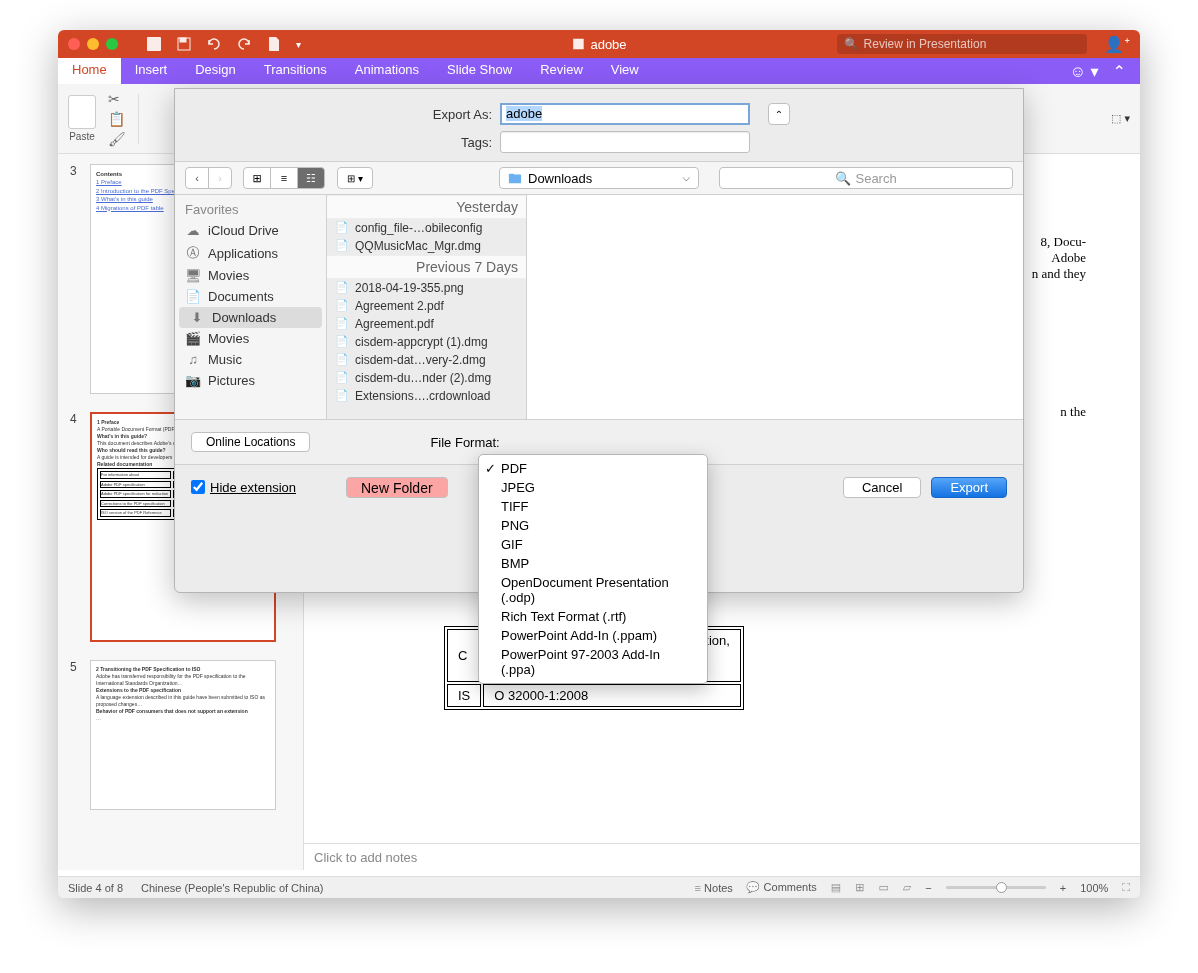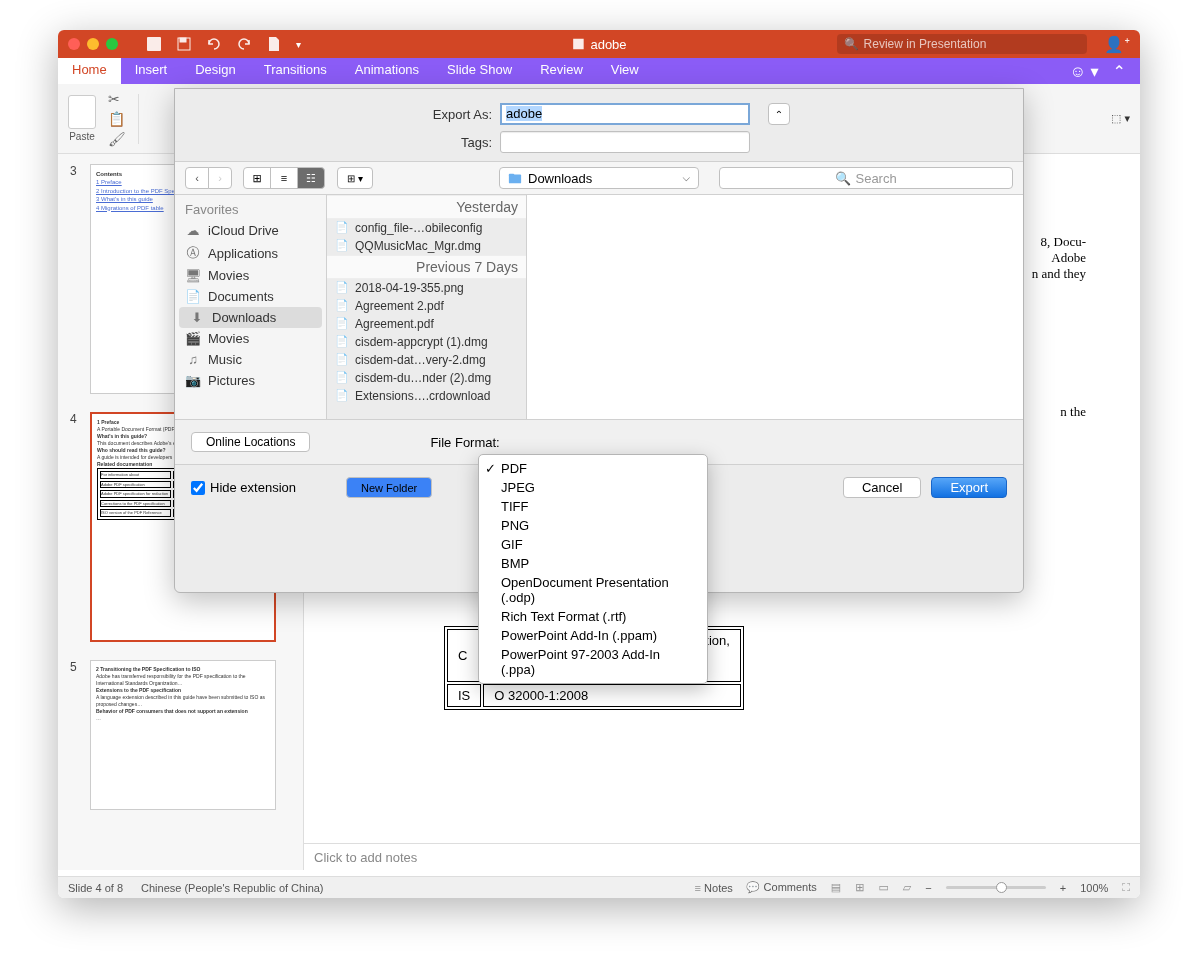--- a/index.html
+++ b/index.html
@@ -89,23 +89,23 @@
 .filegroup { font-size: 14px; color: #666; padding: 3px 8px; background: #fafafa; border-bottom: 1px solid #eee; border-top: 1px solid #eee; text-align: right;}
 .filerow { display: flex; align-items: center; gap: 6px; padding: 2px 8px; font-size: 12px; color: #333;}
 .file-ico { width: 14px; height: 14px; color: #999; font-size: 11px; display: inline-flex;}
 .filepreview { flex: 1; background: #fff;}
 
 .dlg-mid { border-top: 1px solid #d0d0d0; padding: 12px 16px; background: #f0f0f0; display: flex; align-items: center;}
 .online-btn { height: 20px; padding: 0 14px; border: 1px solid #c0c0c0; border-radius: 4px; background: #fff; font-size: 12px;}
 .ff-label { margin-left: 120px; font-size: 13px;}
 
 .dlg-bottom { border-top: 1px solid #d0d0d0; padding: 12px 16px; display: flex; align-items: center;}
-.hide-ext { display: flex; align-items: flex-end; gap: 5px; font-size: 13px;}
+.hide-ext { display: flex; align-items: flex-start; gap: 5px; font-size: 13px; text-decoration: underline;}
 .hide-ext input { width: 14px; height: 14px;}
-.newfolder-btn { margin-left: 50px; height: 21px; padding: 0 14px; border: 1px solid #c0c0c0; border-radius: 4px; background: #3b82f6; font-size: 11px;}
+.newfolder-btn { margin-left: 50px; height: 21px; padding: 0 14px; border: 1px solid #c0c0c0; border-radius: 4px; background: #fca5a5; font-size: 14px;}
 .dlg-actions { margin-left: auto; display: flex; gap: 10px;}
 .btn { height: 21px; padding: 0 18px; border: 1px solid #c0c0c0; border-radius: 4px; background: #fff; font-size: 13px;}
 .btn.primary { background: linear-gradient(#57a6f8,#1271e2); color: #fff; border: 1px solid #1966c9;}
 
 
 .dropdown { position: absolute; left: 420px; top: 424px; width: 230px; background: #fff; border: 1px solid #b5b5b5; border-radius: 5px; box-shadow: 0 6px 20px rgba(0,0,0,0.25); padding: 4px 0; z-index: 100;}
 .dd-item { display: flex; align-items: center; padding: 2px 10px 2px 22px; font-size: 13px; position: relative;}
 .dd-item.checked::before { content: "✓"; position: absolute; left: 6px;}
 </style>
 </head>

